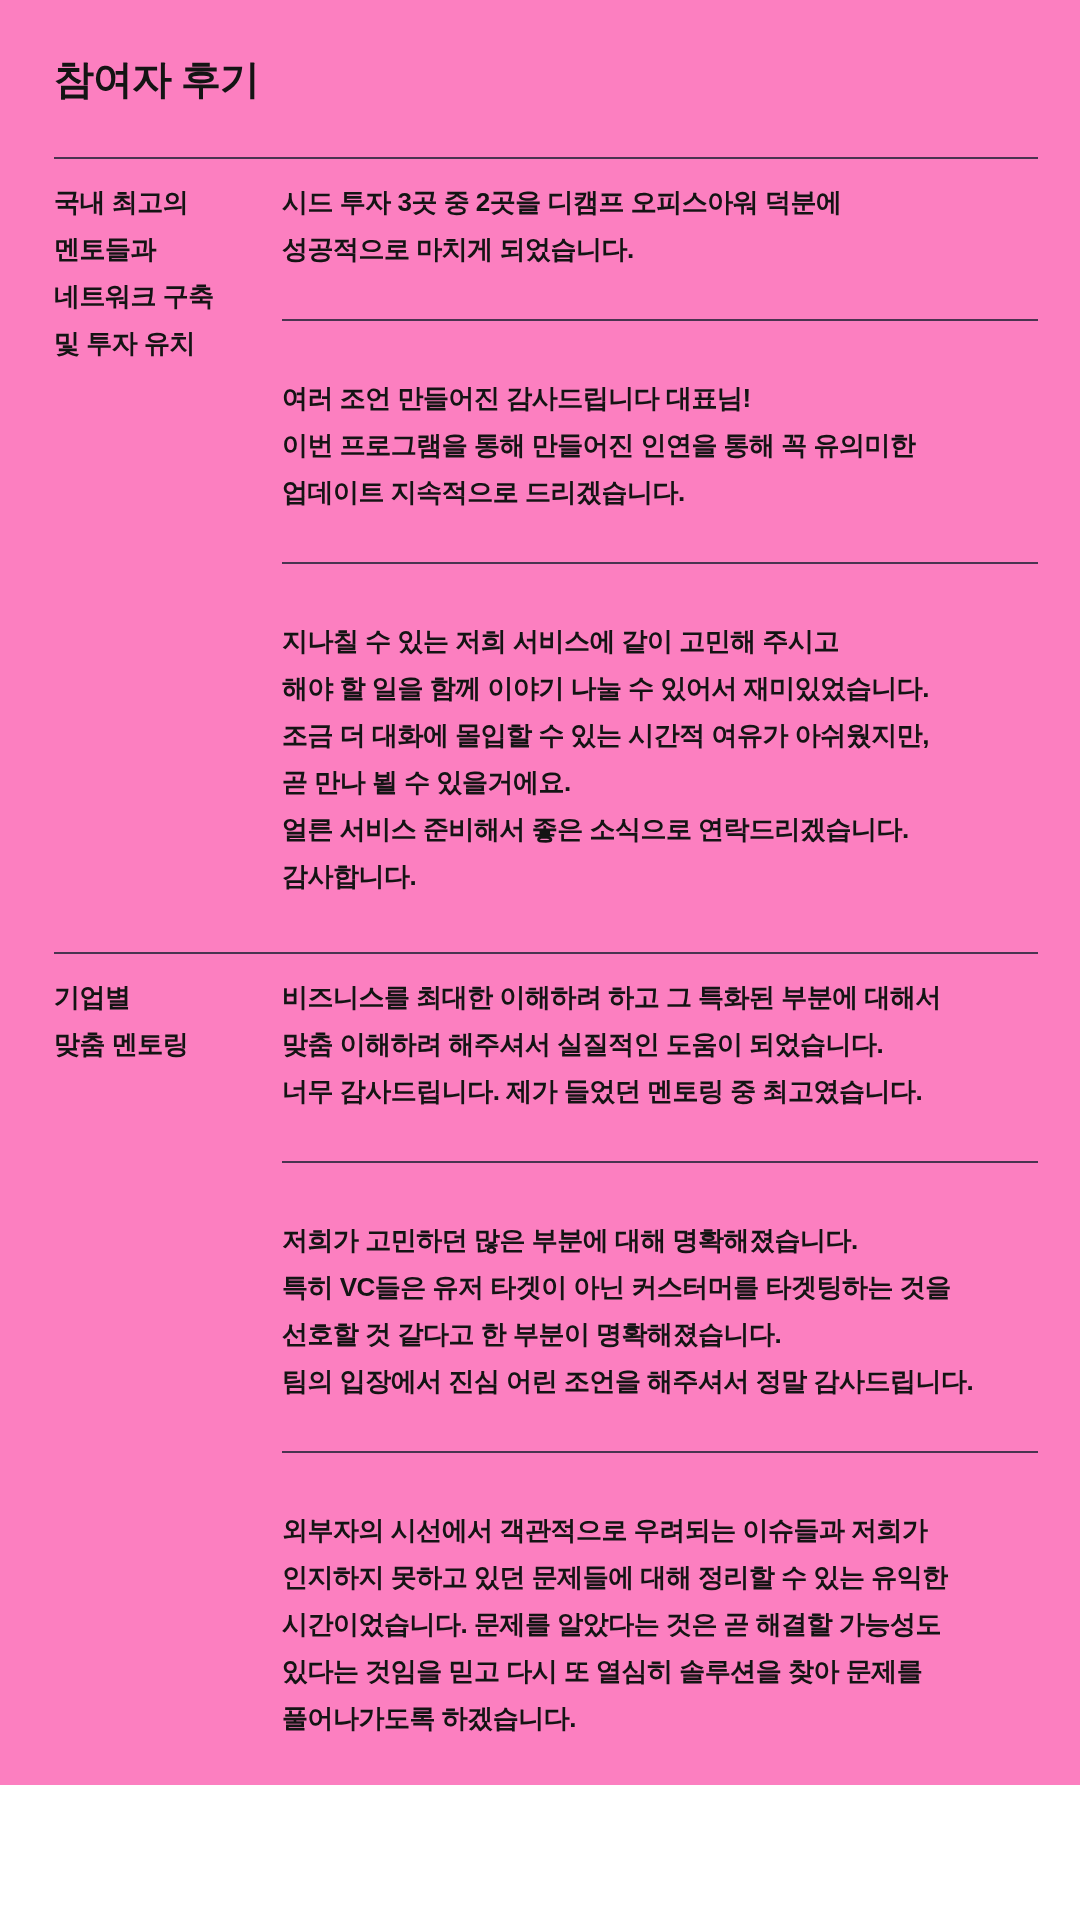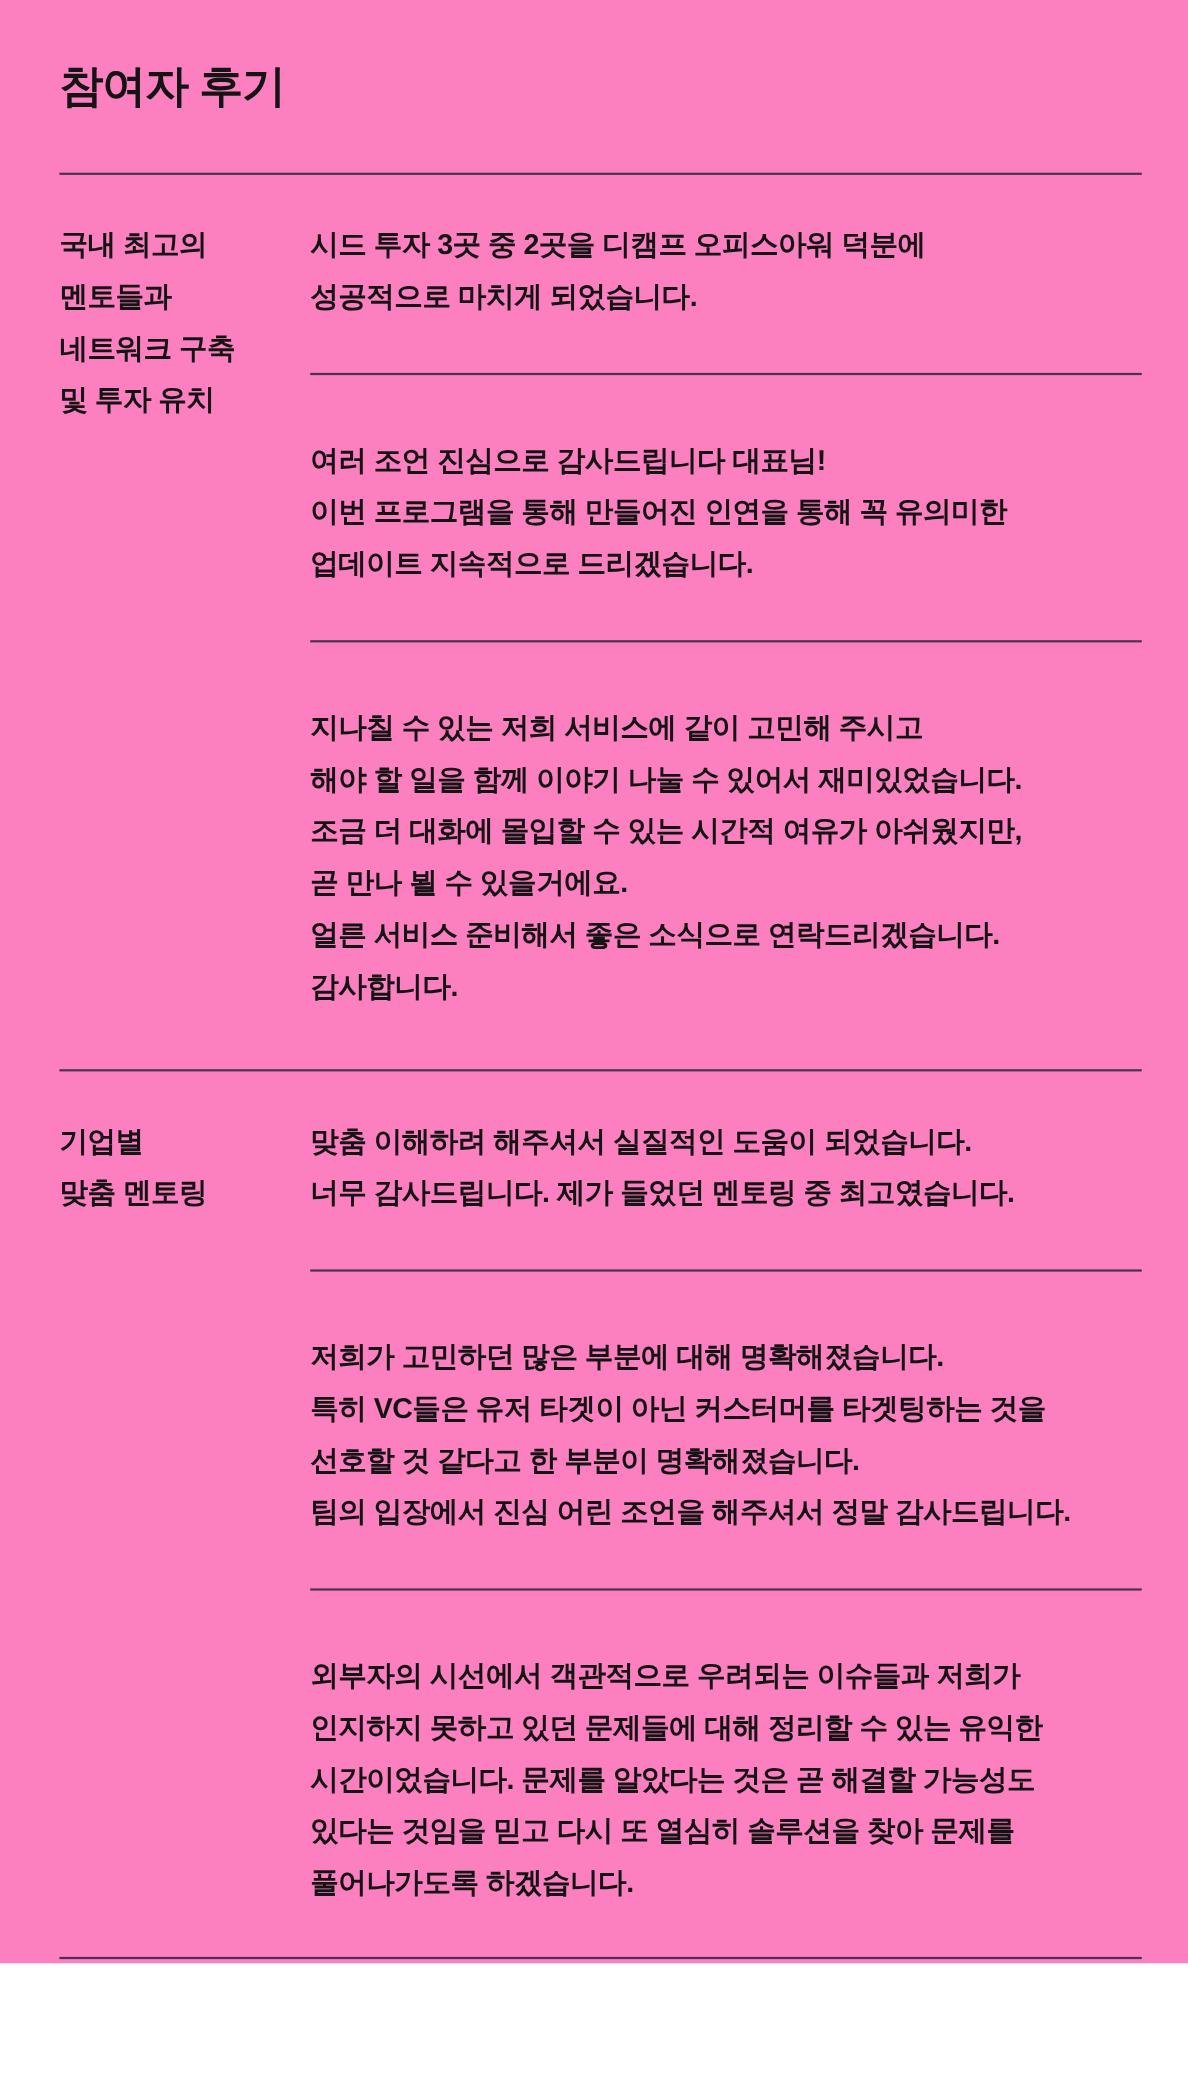--- a/index.html
+++ b/index.html
@@ -24,21 +24,21 @@
   .divider {
     height: 2px;
     background: var(--divider, #4a3350);
   }
   .divider-main { width: 100%; }
   .divider-section { margin: 52px 0 0 0; }
   .divider-bottom { margin: 44px 0 0 0; }
   .section {
     display: flex;
     align-items: flex-start;
-    margin-top: 40px;
+    margin-top: 20px;
   }
   .section-label {
     width: 228px;
     flex: 0 0 228px;
     font-size: 26px;
     line-height: 47px;
     font-weight: 700;
     letter-spacing: -0.5px;
   }
   .section-content {
@@ -66,21 +66,21 @@
           <div class="label-line">네트워크 구축</div>
           <div class="label-line">및 투자 유치</div>
         </div>
         <div class="section-content">
           <div class="testimonial">
             <div class="testimonial-line">시드 투자 3곳 중 2곳을 디캠프 오피스아워 덕분에</div>
             <div class="testimonial-line">성공적으로 마치게 되었습니다.</div>
           </div>
           <div class="divider divider-inner"></div>
           <div class="testimonial">
-            <div class="testimonial-line">여러 조언 진심으로 감사드립니다 대표님!</div>
+            <div class="testimonial-line">여러 조언 만들어진 감사드립니다 대표님!</div>
             <div class="testimonial-line">이번 프로그램을 통해 만들어진 인연을 통해 꼭 유의미한</div>
             <div class="testimonial-line">업데이트 지속적으로 드리겠습니다.</div>
           </div>
           <div class="divider divider-inner"></div>
           <div class="testimonial">
             <div class="testimonial-line">지나칠 수 있는 저희 서비스에 같이 고민해 주시고</div>
             <div class="testimonial-line">해야 할 일을 함께 이야기 나눌 수 있어서 재미있었습니다.</div>
             <div class="testimonial-line">조금 더 대화에 몰입할 수 있는 시간적 여유가 아쉬웠지만,</div>
             <div class="testimonial-line">곧 만나 뵐 수 있을거에요.</div>
             <div class="testimonial-line">얼른 서비스 준비해서 좋은 소식으로 연락드리겠습니다.</div>
@@ -89,20 +89,21 @@
         </div>
       </div>
       <div class="divider divider-main divider-section"></div>
       <div class="section">
         <div class="section-label">
           <div class="label-line">기업별</div>
           <div class="label-line">맞춤 멘토링</div>
         </div>
         <div class="section-content">
           <div class="testimonial">
+            <div class="testimonial-line">비즈니스를 최대한 이해하려 하고 그 특화된 부분에 대해서</div>
             <div class="testimonial-line">맞춤 이해하려 해주셔서 실질적인 도움이 되었습니다.</div>
             <div class="testimonial-line">너무 감사드립니다. 제가 들었던 멘토링 중 최고였습니다.</div>
           </div>
           <div class="divider divider-inner"></div>
           <div class="testimonial">
             <div class="testimonial-line">저희가 고민하던 많은 부분에 대해 명확해졌습니다.</div>
             <div class="testimonial-line">특히 VC들은 유저 타겟이 아닌 커스터머를 타겟팅하는 것을</div>
             <div class="testimonial-line">선호할 것 같다고 한 부분이 명확해졌습니다.</div>
             <div class="testimonial-line">팀의 입장에서 진심 어린 조언을 해주셔서 정말 감사드립니다.</div>
           </div>

